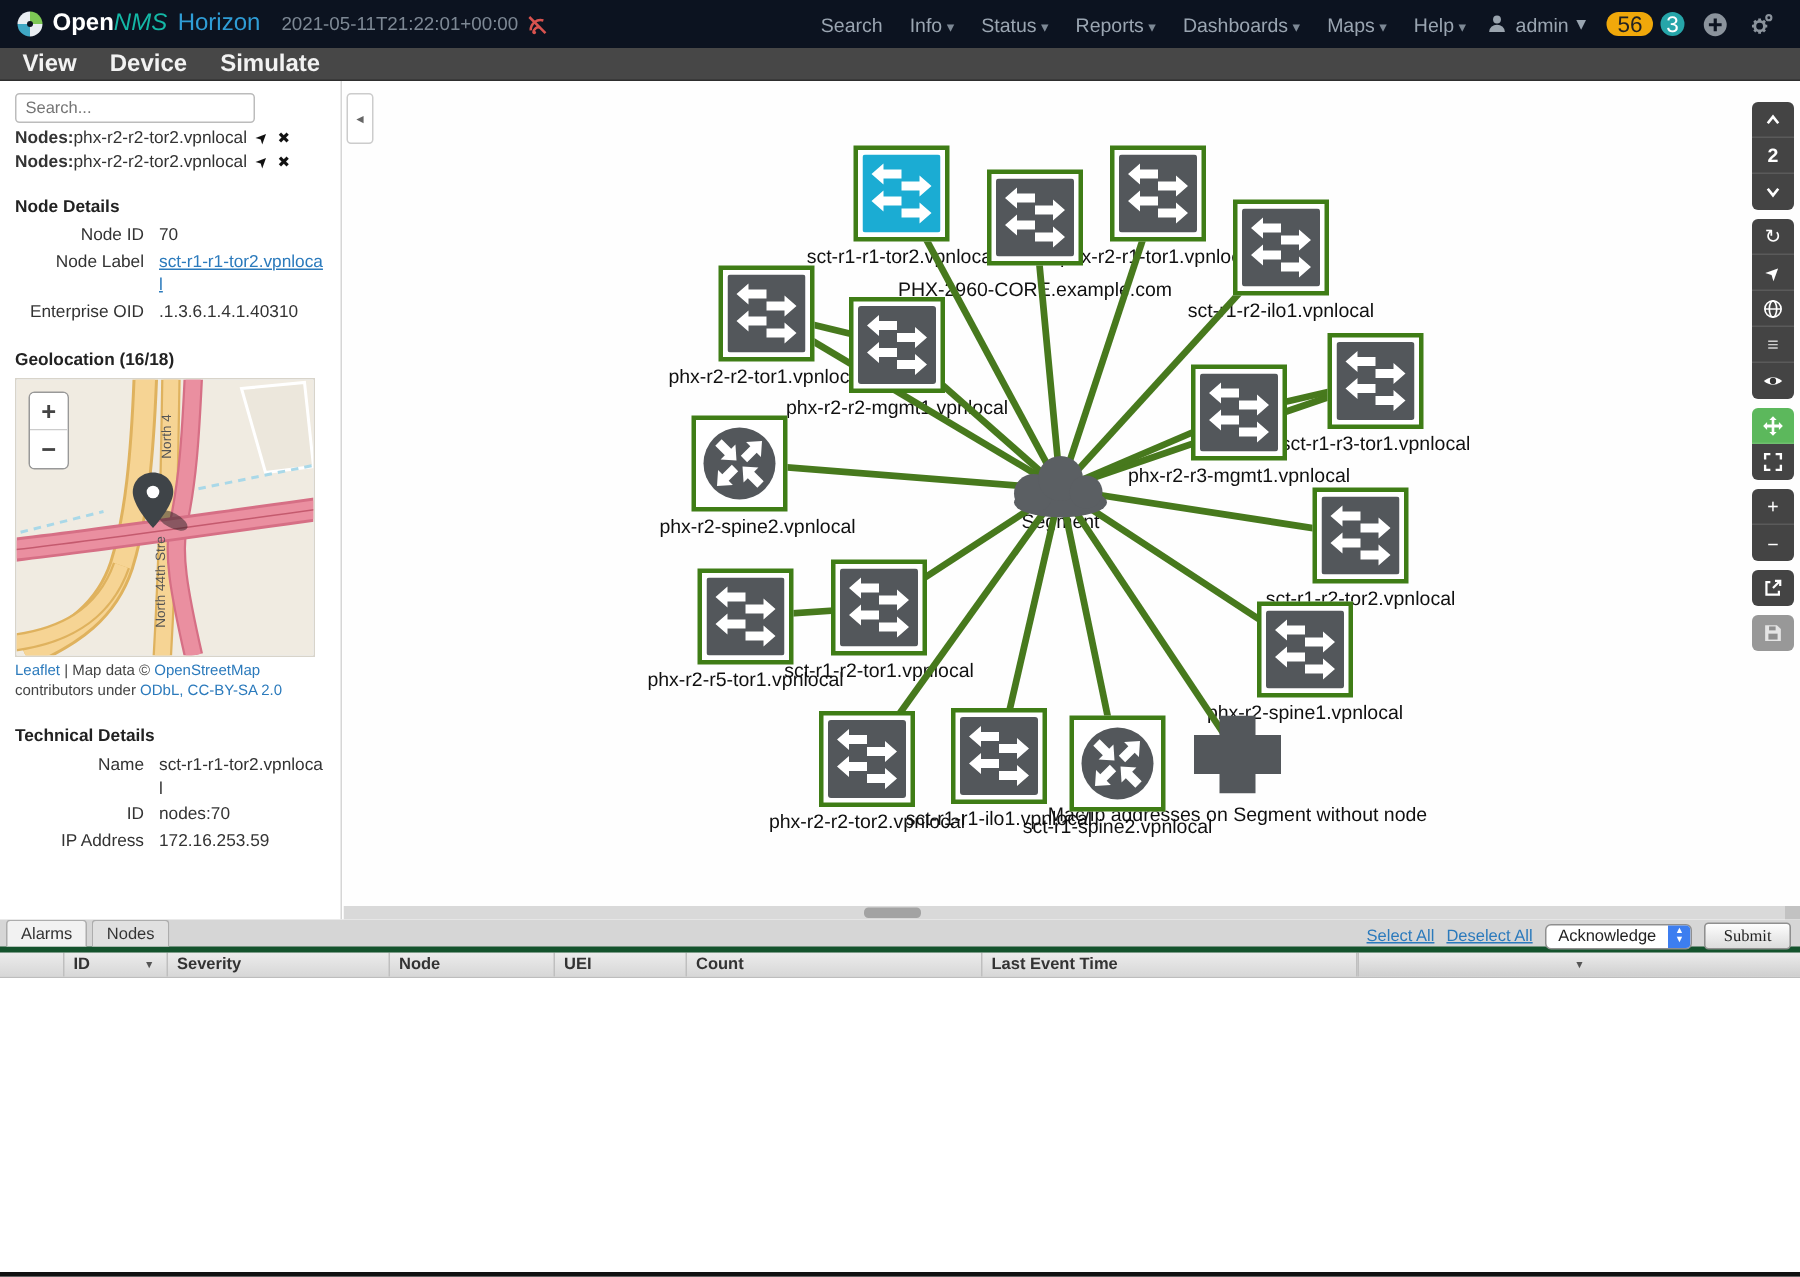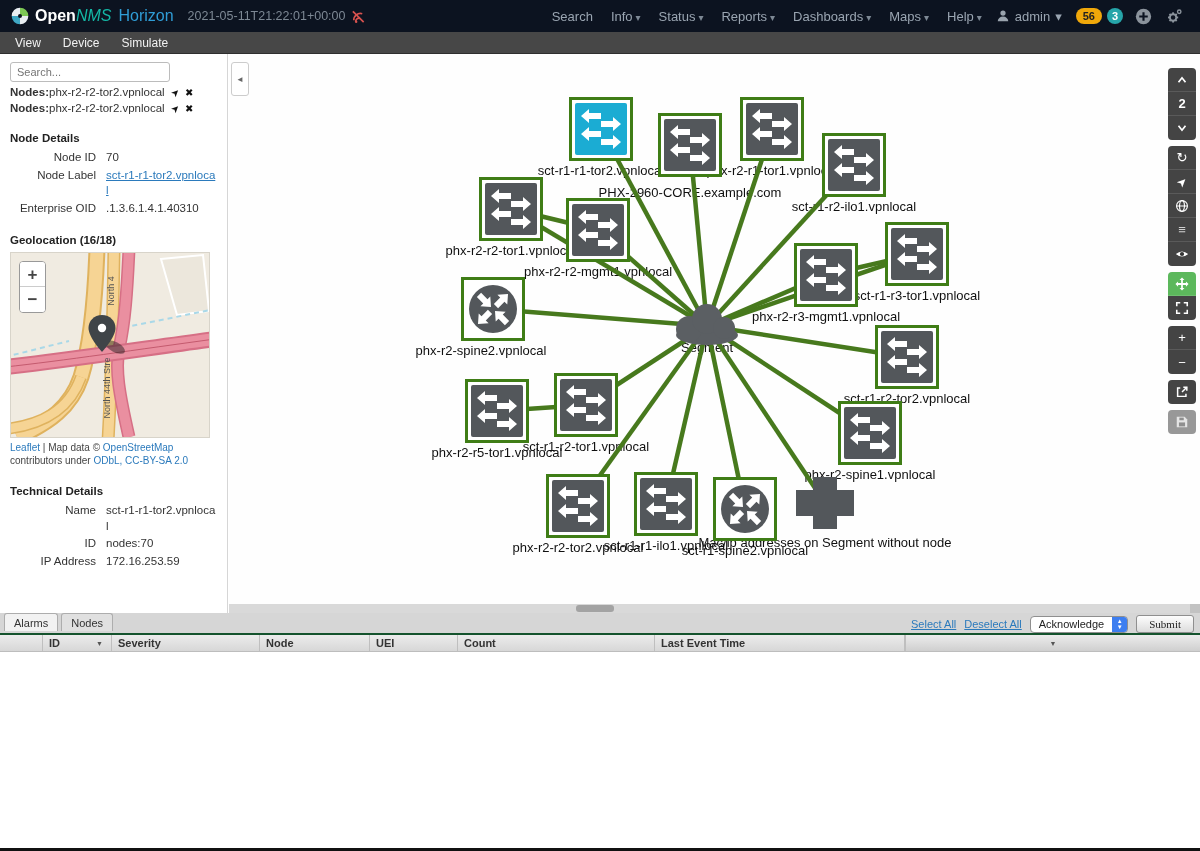--- a/index.html
+++ b/index.html
@@ -14,29 +14,29 @@
   .b-open{color:#fff;font-weight:bold;font-size:16px;}
   .b-nms{color:#14b8a6;font-size:16px;font-style:italic;}
   .b-prod{color:#2f9dd6;font-size:16px;margin-left:2px;}
   .nav-ts{margin-left:14px;color:#7d8894;font-size:12.5px;}
   .feedoff{margin-left:6px;width:15px;height:15px;}
   .nav-spacer{flex:1;}
   .nav-menu{display:flex;align-items:center;gap:18px;margin-right:14px;}
   .nav-item{color:#9aa5b1;cursor:pointer;white-space:nowrap;}
   .nav-item .caret{font-size:10px;margin-left:3px;color:#7d8894;}
   .user-menu{display:flex;align-items:center;gap:5px;color:#9aa5b1;margin-right:14px;cursor:pointer;}
-  .badge{display:inline-flex;align-items:center;justify-content:center;font-size:11px;font-weight:bold;margin-right:5px;cursor:pointer;}
+  .badge{display:inline-flex;align-items:center;justify-content:center;font-size:15px;font-weight:normal;margin-right:5px;cursor:pointer;}
   .badge-warn{background:#f0a80a;color:#222;border-radius:9px;padding:1px 7px;height:16px;}
   .badge-info{background:#26a5a9;color:#fff;border-radius:50%;width:16px;height:16px;}
   .nav-icon{width:17px;height:17px;margin:0 7px;cursor:pointer;}
   .nav-right{display:flex;align-items:center;margin-right:10px;}
 
   
   .menubar{position:absolute;left:0;top:32px;width:1200px;height:22px;background:#474747;display:flex;align-items:center;gap:4px;padding-left:6px;border-bottom:1px solid #2e2e2e;}
-  .mb-item{color:#f2f2f2;font-size:12px;padding:2px 9px;cursor:pointer;}
+  .mb-item{color:#f2f2f2;font-size:16px;padding:2px 9px;cursor:pointer;font-weight:bold;}
 
   
   .sidebar{position:absolute;left:0;top:54px;width:228px;height:559px;background:#fff;border-right:1px solid #d6d6d6;padding:8px 10px;font-size:11.5px;color:#333;overflow:hidden;}
   .search-input{width:160px;height:20px;border:1px solid #bcbcbc;border-radius:3px;font-size:11px;padding:2px 6px;color:#333;font-family:inherit;}
   .focal-row{display:flex;align-items:center;margin-top:4px;white-space:nowrap;}
   .focal-row b{margin-right:0;}
   .focal-ic{margin-left:6px;cursor:pointer;font-size:10px;color:#111;display:inline-block;}
   .ic-loc{transform:rotate(-45deg);}
   .sb-title{font-weight:bold;font-size:11.5px;margin:18px 0 6px 0;color:#222;}
   .drow{display:flex;margin:2px 0;line-height:1.35;}
@@ -74,21 +74,21 @@
   .tb-btn.szl{font-weight:bold;cursor:default;}
   .tb-btn.faded{opacity:.55;}
   .tb-loc{display:inline-block;transform:rotate(-45deg);font-size:12px;}
 
   .hscroll{position:absolute;left:0;bottom:0;width:100%;height:9px;background:#d9d9d9;z-index:6;}
   .hscroll .handle{position:absolute;left:347px;top:1px;width:38px;height:7px;background:#a3a3a3;border-radius:3px;cursor:pointer;}
   .hscroll .corner{position:absolute;right:0;top:0;width:10px;height:9px;background:#c2c2c2;}
 
   
   .bottom{position:absolute;left:0;top:613px;width:1200px;height:238px;background:#fff;}
-  .tabsbar{position:relative;height:22px;background:#d6d6d6;border-bottom:2px solid #14532d;display:flex;align-items:flex-start;padding-left:4px;}
+  .tabsbar{position:relative;height:22px;background:#d6d6d6;border-bottom:4px solid #14532d;display:flex;align-items:flex-end;padding-left:4px;}
   .tab{font-size:11px;color:#333;background:#e0e0e0;border:1px solid #adadad;border-bottom:none;border-radius:3px 3px 0 0;padding:3px 9px 2px 9px;margin-right:3px;cursor:pointer;}
   .tab.active{background:#f2f2f2;font-weight:normal;}
   .tab-controls{position:absolute;right:6px;top:2px;display:flex;align-items:center;gap:8px;font-size:11px;}
   .link{color:#2b7abc;text-decoration:underline;cursor:pointer;}
   .ack-select{display:flex;align-items:center;border:1px solid #8f8f8f;border-radius:4px;background:#fff;height:17px;overflow:hidden;cursor:pointer;}
   .ack-select .txt{padding:0 8px;color:#222;}
   .ack-select .cap{width:15px;height:17px;background:#3d7ef0;color:#fff;font-size:6px;display:flex;flex-direction:column;align-items:center;justify-content:center;line-height:1;}
   .submit-btn{background:linear-gradient(#fdfdfd,#dcdcdc);border:1px solid #8f8f8f;border-radius:3px;font-size:11px;padding:1px 12px;height:18px;cursor:pointer;color:#222;font-family:Liberation Serif, serif;}
   .thead{display:flex;height:17px;background:linear-gradient(#ececec,#d7d7d7);border-bottom:1px solid #bdbdbd;font-size:11px;font-weight:bold;color:#333;}
   .th{border-right:1px solid #bfbfbf;padding:2px 6px;white-space:nowrap;overflow:hidden;display:flex;align-items:center;cursor:pointer;}
@@ -258,21 +258,21 @@
 
   <main class="topo">
     <button class="collapse-btn">◄</button>
     <div class="tlabels" id="tlabels">
         <div class="tlabel" style="left: 372px; top: 109px;">sct-r1-r1-tor2.vpnlocal</div>
         <div class="tlabel" style="left: 461px; top: 131px;">PHX-2960-CORE.example.com</div>
         <div class="tlabel" style="left: 543px; top: 109px;">phx-r2-r1-tor1.vpnlocal</div>
         <div class="tlabel" style="left: 625px; top: 145px;">sct-r1-r2-ilo1.vpnlocal</div>
         <div class="tlabel" style="left: 282px; top: 189px;">phx-r2-r2-tor1.vpnlocal</div>
         <div class="tlabel" style="left: 369px; top: 210px;">phx-r2-r2-mgmt1.vpnlocal</div>
-        <div class="tlabel" style="left: 252px; top: 289px;">phx-r2-spine2.vpnlocal</div>
+        <div class="tlabel" style="left: 276px; top: 289px;">phx-r2-spine2.vpnlocal</div>
         <div class="tlabel" style="left: 688px; top: 234px;">sct-r1-r3-tor1.vpnlocal</div>
         <div class="tlabel" style="left: 597px; top: 255px;">phx-r2-r3-mgmt1.vpnlocal</div>
         <div class="tlabel" style="left: 678px; top: 337px;">sct-r1-r2-tor2.vpnlocal</div>
         <div class="tlabel" style="left: 268px; top: 391px;">phx-r2-r5-tor1.vpnlocal</div>
         <div class="tlabel" style="left: 357px; top: 385px;">sct-r1-r2-tor1.vpnlocal</div>
         <div class="tlabel" style="left: 641px; top: 413px;">phx-r2-spine1.vpnlocal</div>
         <div class="tlabel" style="left: 349px; top: 486px;">phx-r2-r2-tor2.vpnlocal</div>
         <div class="tlabel" style="left: 437px; top: 484px;">sct-r1-r1-ilo1.vpnlocal</div>
         <div class="tlabel" style="left: 516px; top: 489px;">sct-r1-spine2.vpnlocal</div>
         <div class="tlabel" style="left: 596px; top: 481px;">Mac/ip addresses on Segment without node</div>

